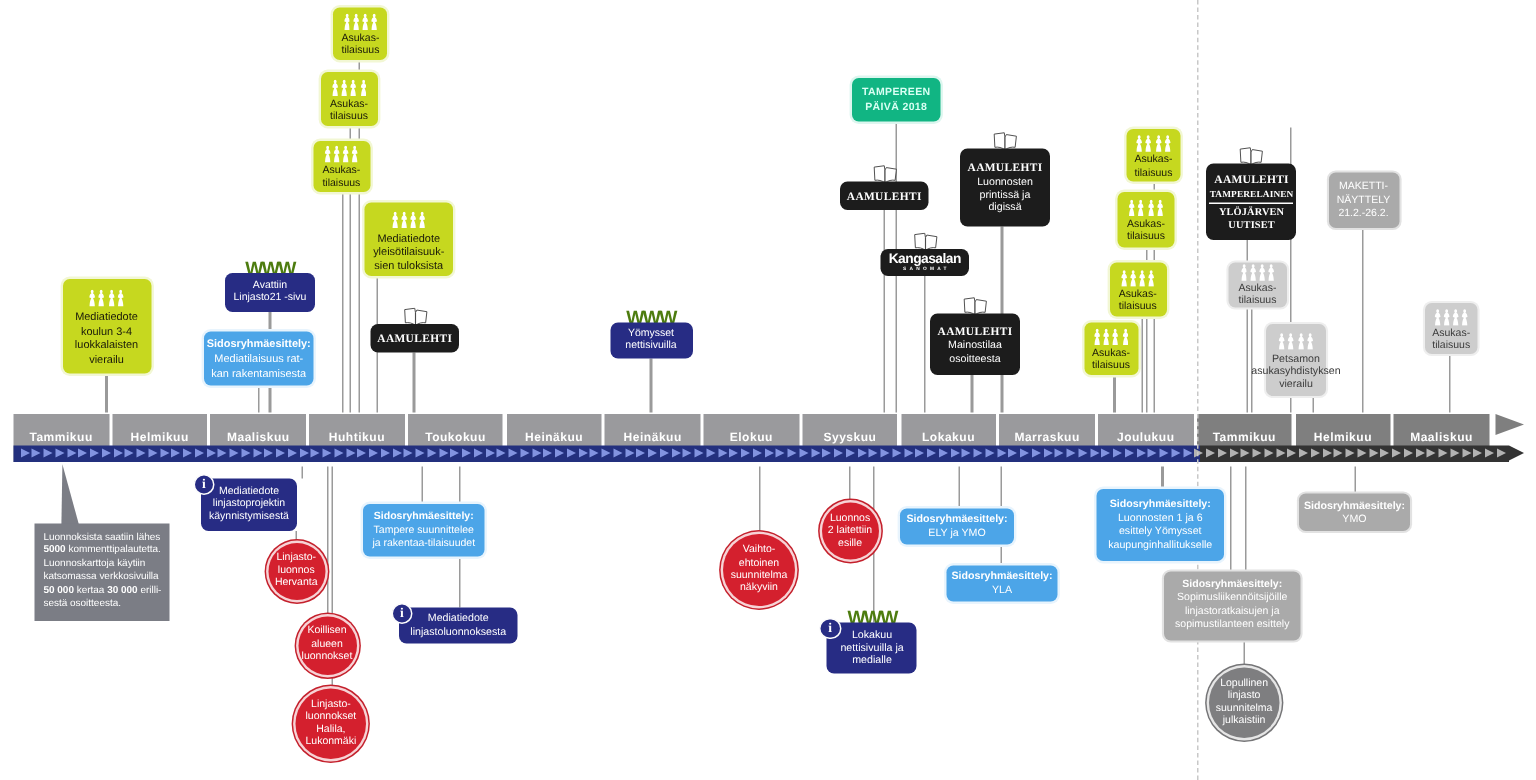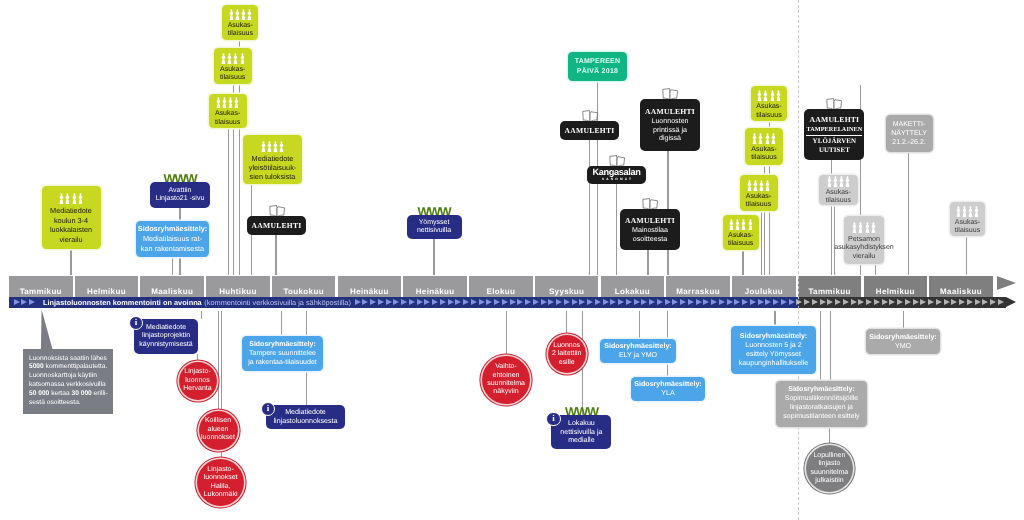--- a/index.html
+++ b/index.html
@@ -257,25 +257,20 @@
 <div style="position:absolute;left:928.0px;top:299.2px;width:0;height:0;border-top:3.6px solid transparent;border-bottom:3.6px solid transparent;border-left:6.2px solid #b2b2b2"></div>
 <div style="position:absolute;left:935.8px;top:299.2px;width:0;height:0;border-top:3.6px solid transparent;border-bottom:3.6px solid transparent;border-left:6.2px solid #b2b2b2"></div>
 <div style="position:absolute;left:943.5px;top:299.2px;width:0;height:0;border-top:3.6px solid transparent;border-bottom:3.6px solid transparent;border-left:6.2px solid #b2b2b2"></div>
 <div style="position:absolute;left:951.2px;top:299.2px;width:0;height:0;border-top:3.6px solid transparent;border-bottom:3.6px solid transparent;border-left:6.2px solid #b2b2b2"></div>
 <div style="position:absolute;left:959.0px;top:299.2px;width:0;height:0;border-top:3.6px solid transparent;border-bottom:3.6px solid transparent;border-left:6.2px solid #b2b2b2"></div>
 <div style="position:absolute;left:966.8px;top:299.2px;width:0;height:0;border-top:3.6px solid transparent;border-bottom:3.6px solid transparent;border-left:6.2px solid #b2b2b2"></div>
 <div style="position:absolute;left:974.5px;top:299.2px;width:0;height:0;border-top:3.6px solid transparent;border-bottom:3.6px solid transparent;border-left:6.2px solid #b2b2b2"></div>
 <div style="position:absolute;left:982.2px;top:299.2px;width:0;height:0;border-top:3.6px solid transparent;border-bottom:3.6px solid transparent;border-left:6.2px solid #b2b2b2"></div>
 <div style="position:absolute;left:990.0px;top:299.2px;width:0;height:0;border-top:3.6px solid transparent;border-bottom:3.6px solid transparent;border-left:6.2px solid #b2b2b2"></div>
 <div style="position:absolute;left:997.8px;top:299.2px;width:0;height:0;border-top:3.6px solid transparent;border-bottom:3.6px solid transparent;border-left:6.2px solid #b2b2b2"></div>
-<div style="position:absolute;left:36px;top:297.2px;height:11.0px;display:flex;align-items:center;background:#23307e;padding:0 3px 0 7px;font-size:7.35px;white-space:nowrap;">
-      <span style="color:#ffffff;font-weight:bold">Linjastoluonnosten kommentointi on avoinna</span>
-      <span style="width:2.6px"></span>
-      <span style="color:#b9c4ee">(kommentointi verkkosivuilla ja sähköpostilla)</span>
-    </div>
 <div style="position:absolute;left:798.4px;top:0;width:0;height:520px;border-left:1px dashed #c8c8c8;z-index:0"></div>
 
 <svg style="position:absolute;left:40px;top:308.5px" width="15" height="43">
       <path d="M1.6 0.5 L0.9 42.5 L13.1 42.5 Z" fill="#7b7d85"></path>
     </svg>
 <div class="callout" style="left:22.8px;top:349px;width:90px;height:65px;padding:5.5px 0 0 6.2px;font-size:6.65px;line-height:8.85px;text-align:left;">
       <div class="ln"><span style="white-space:pre">Luonnoksista saatiin lähes</span></div>
       <div class="ln"><span style="font-weight:bold;white-space:pre">5000</span><span style="white-space:pre"> kommenttipalautetta.</span></div>
       <div class="ln"><span style="white-space:pre">Luonnoskarttoja käytiin</span></div>
       <div class="ln"><span style="white-space:pre">katsomassa verkkosivuilla</span></div>
@@ -649,21 +644,21 @@
     </div>
 <div class="wwwtxt" style="left:551.40px;top:405.80px;width:60px;text-align:center;font-size:12.8px;letter-spacing:-1.1px">WWW</div>
 <div class="badge-i" style="left:546.20px;top:411.60px;width:12.4px;height:12.4px;font-size:9px">i</div>
 <div class="card k-dblue" style="left:551.40px;top:415.00px;width:60px;height:34px;font-size:7.1px;line-height:8.8px">
       <span class="ln" style="">Lokakuu</span>
       <span class="ln" style="">nettisivuilla ja</span>
       <span class="ln" style="">medialle</span>
     </div>
 <div class="card k-lblue" style="left:731.00px;top:326.00px;width:85px;height:48px;font-size:7.1px;line-height:9.0px">
       <span class="ln" style="font-weight:bold;">Sidosryhmäesittely:</span>
-      <span class="ln" style="">Luonnosten 5 ja 2</span>
+      <span class="ln" style="">Luonnosten 1 ja 6</span>
       <span class="ln" style="">esittely Yömysset</span>
       <span class="ln" style="">kaupunginhallitukselle</span>
     </div>
 <div class="card k-gray2" style="left:776.00px;top:381.00px;width:91px;height:46px;font-size:7.0px;line-height:8.8px">
       <span class="ln" style="font-weight:bold;">Sidosryhmäesittely:</span>
       <span class="ln" style="">Sopimusliikennöitsijöille</span>
       <span class="ln" style="">linjastoratkaisujen ja</span>
       <span class="ln" style="">sopimustilanteen esittely</span>
     </div>
 <div class="circ k-grayc" style="left:805.90px;top:445.00px;width:47px;height:47px;font-size:7.0px;line-height:8.4px">

